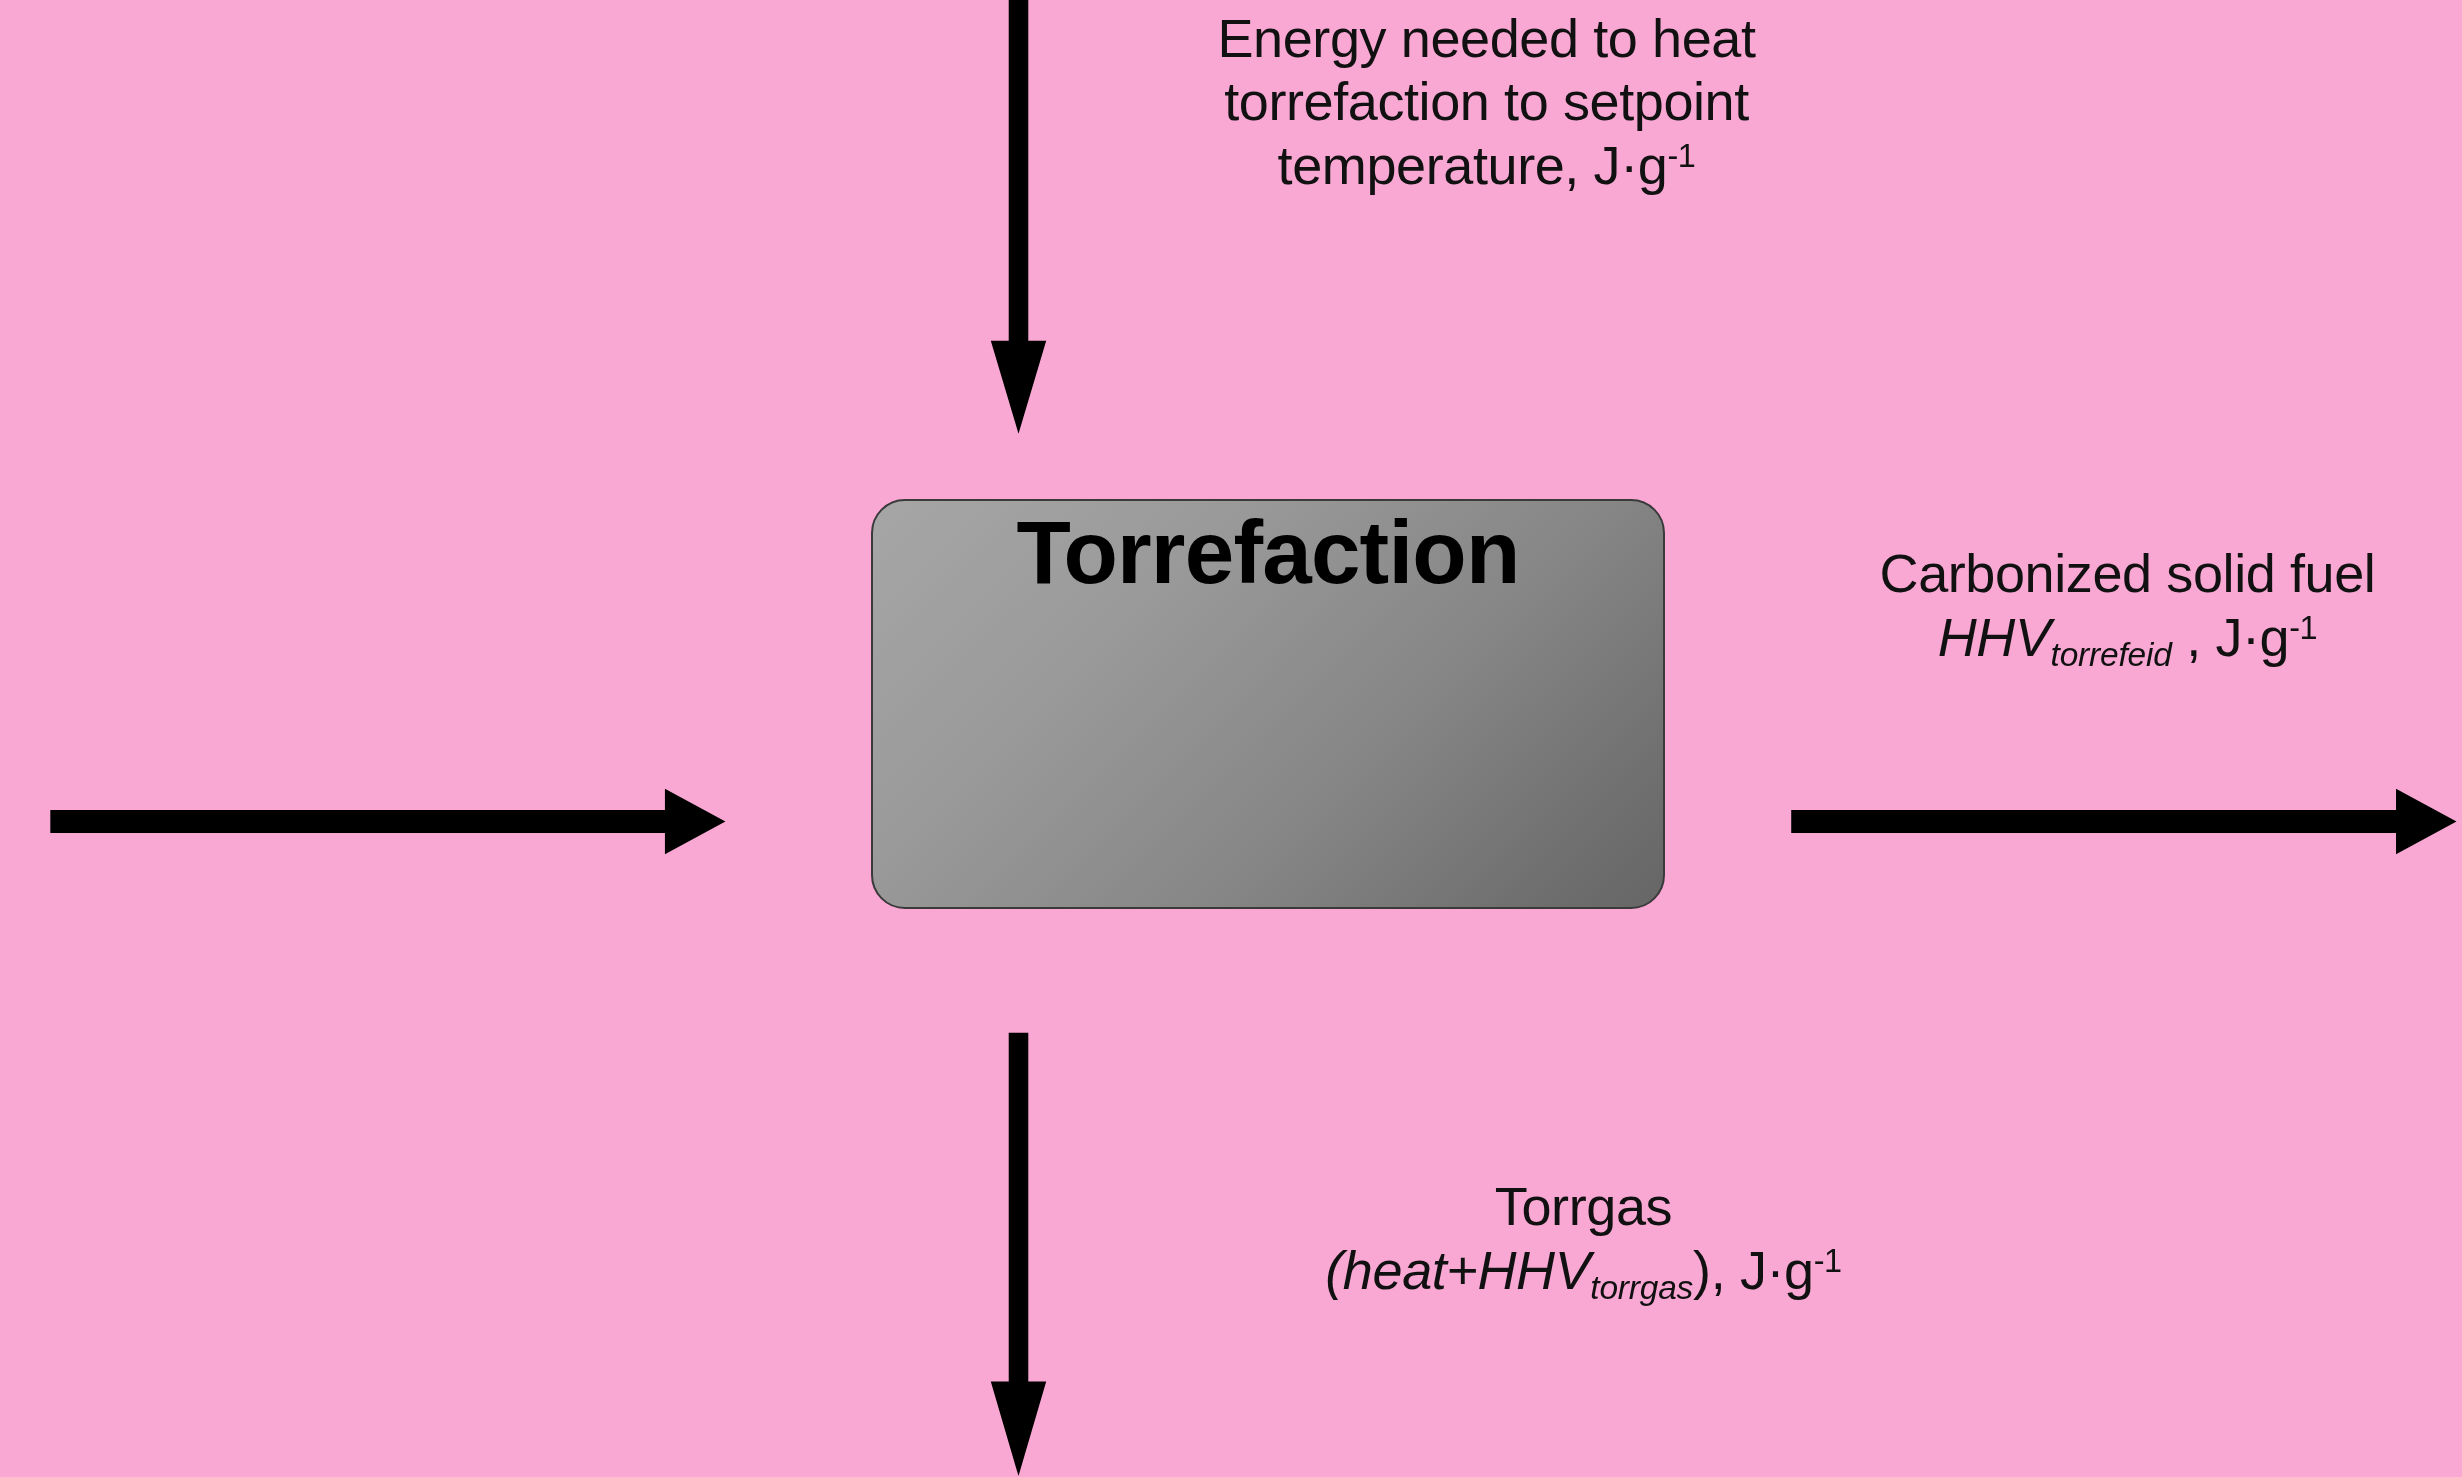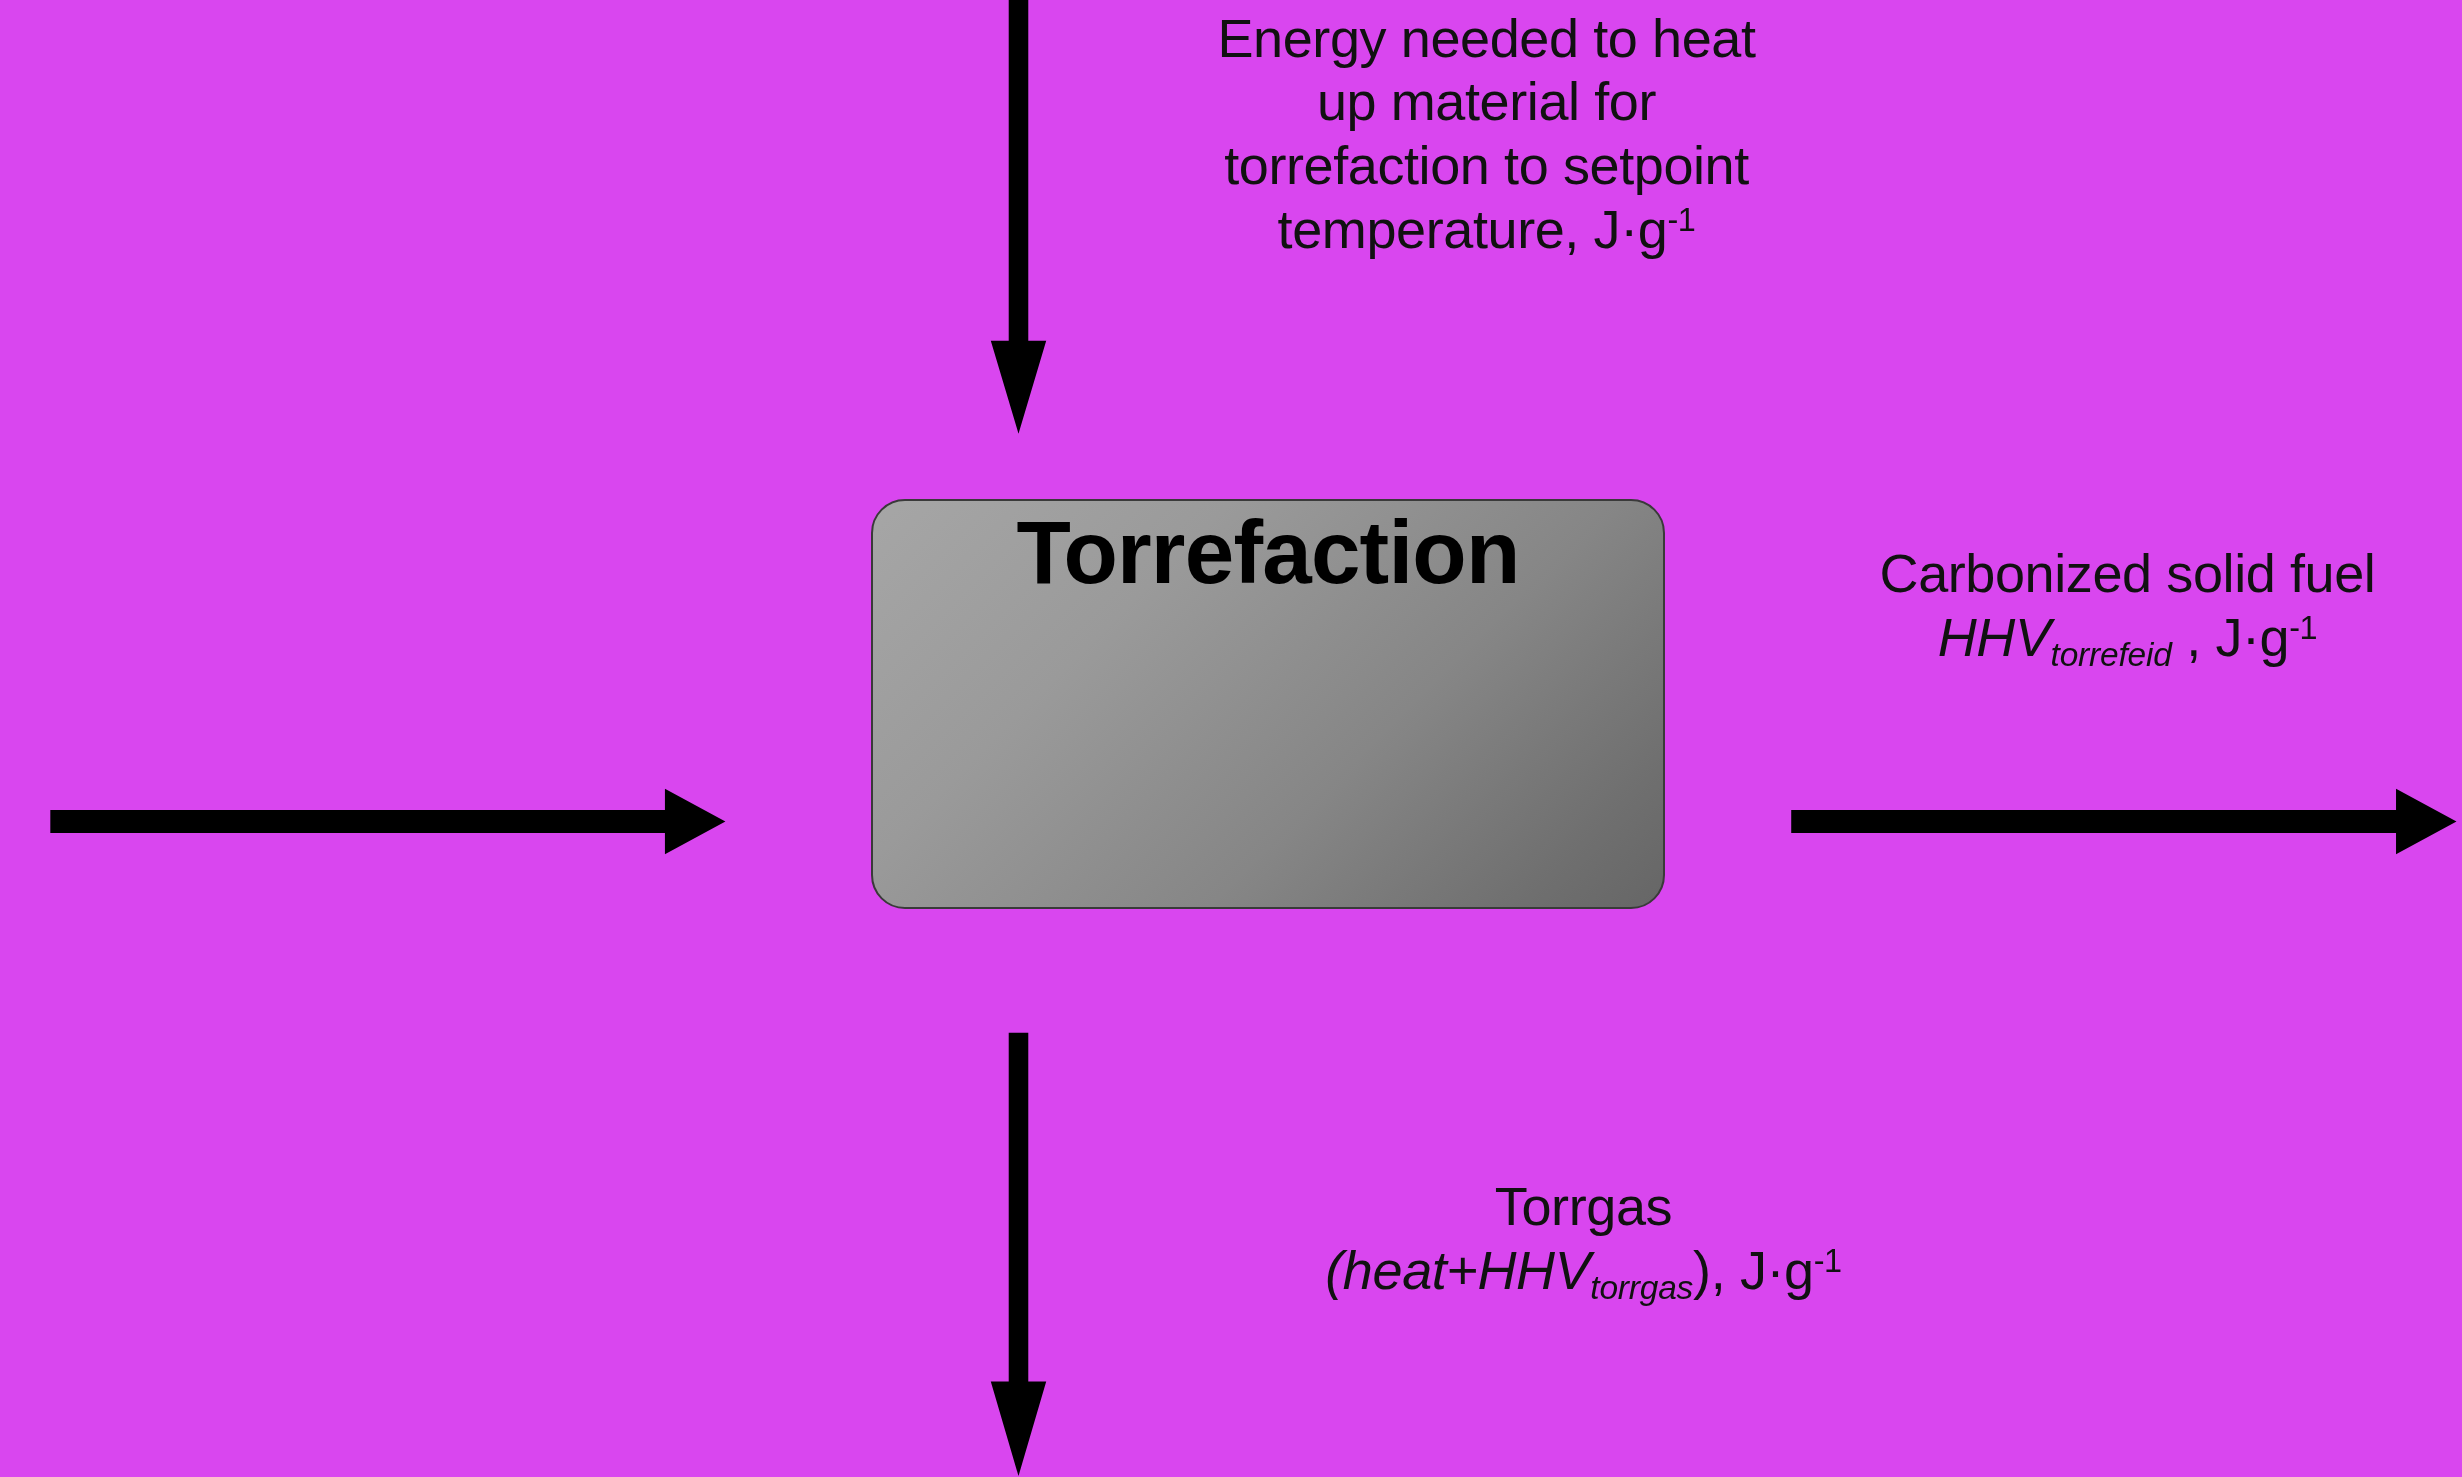--- a/index.html
+++ b/index.html
@@ -8,21 +8,21 @@
     background: #ffffff;
   }
   body {
     font-family: "Liberation Sans", sans-serif;
     color: #000000;
   }
   #canvas {
     position: relative;
     width: 2462px;
     height: 1478px;
-    background: #d946ef;
+    background: #f9a8d4;
     overflow: hidden;
   }
 
   
   .lbl {
     position: absolute;
     font-family: "Liberation Sans", sans-serif;
     color: #111111;
     line-height: 1.18;
     white-space: nowrap;
@@ -124,21 +124,20 @@
 <div id="canvas">
 
   <div class="arrow" style="left:981px; top:-3.3px; width:75px; height:443px;">
     <svg width="75" height="443" viewBox="0 0 92 540" xmlns="http://www.w3.org/2000/svg">
       <polygon points="34,0 58,0 58,420 80,420 46,534 12,420 34,420" fill="#000000"></polygon>
     </svg>
   </div>
 
   <div class="lbl plain" id="top-label">
     <span class="line">Energy needed to heat</span>
-    <span class="line">up material for</span>
     <span class="line">torrefaction to setpoint</span>
     <span class="line"><span>temperature, J·g</span><sup>-1</sup></span>
   </div>
 
   <div class="lbl" id="left-label">
   </div>
 
   <div class="arrow" style="left:49px; top:779px; width:681px; height:85px;">
     <svg width="681" height="85" viewBox="0 0 830 104" xmlns="http://www.w3.org/2000/svg">
       <polygon points="0,38 752,38 752,12 826,52 752,92 752,66 0,66" fill="#000000"></polygon>

